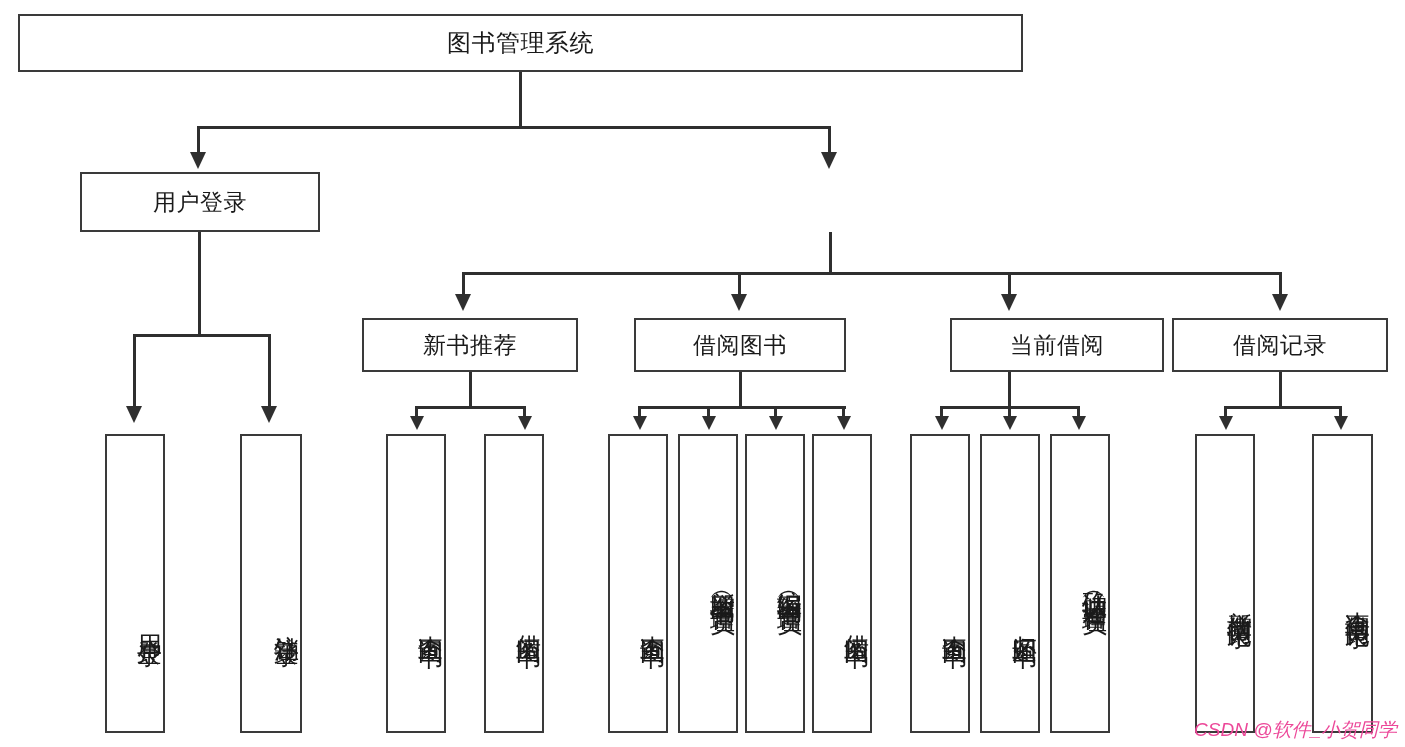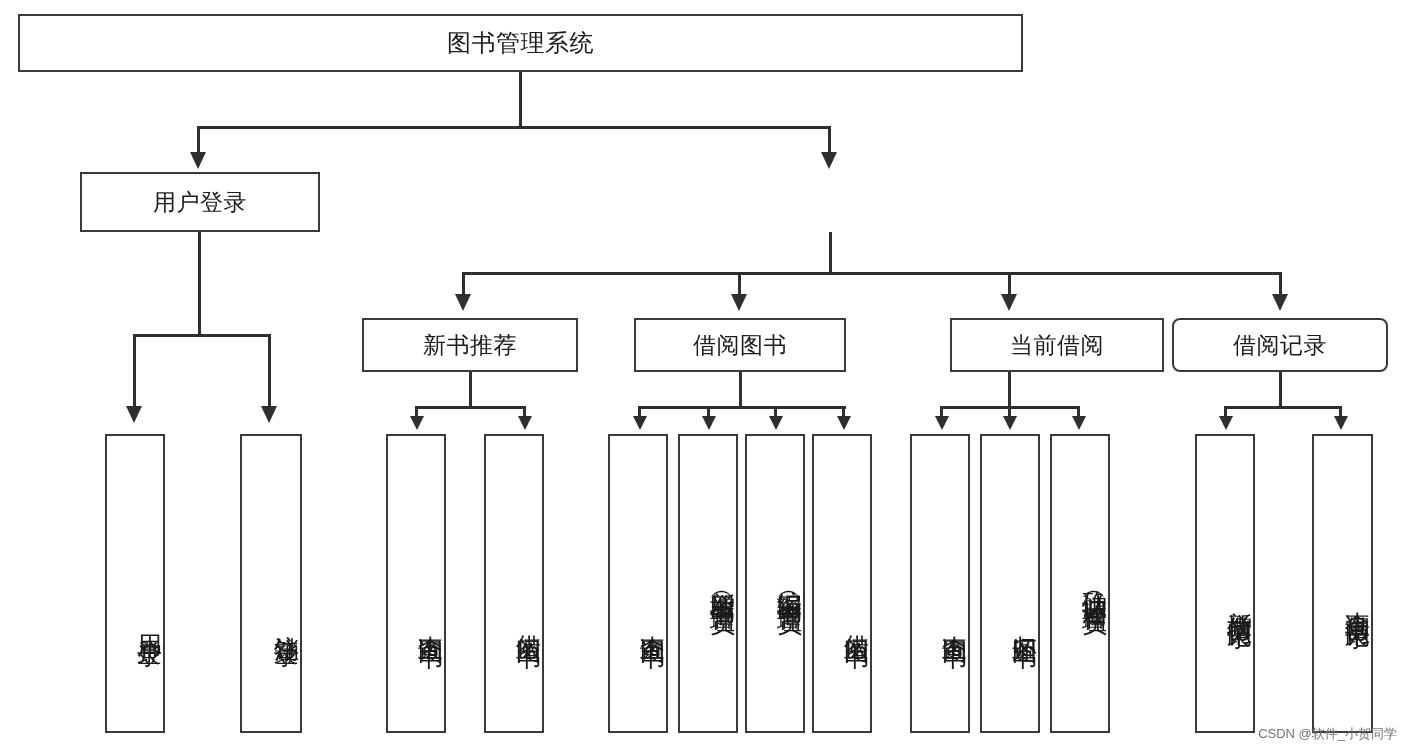--- a/index.html
+++ b/index.html
@@ -73,25 +73,26 @@
   .arrow.small {
     border-left-width: 7px;
     border-right-width: 7px;
     border-top-width: 14px;
   }
   
   #watermark {
     position: absolute;
     right: 8px;
     bottom: 4px;
-    font-size: 13px;
-    color: #737373;
+    font-size: 19px;
+    color: #ec4899;
     white-space: nowrap;
     user-select: none;
     font-family: "Liberation Sans", "DejaVu Sans", sans-serif;
+    font-style: italic;
   }
 </style>
 </head>
 <body>
 
 <div id="canvas">
 
   <div class="node h root" style="left:18px; top:14px; width:1005px; height:58px;">
     <span class="label">图书管理系统</span>
   </div>
@@ -135,21 +136,21 @@
 
   <div class="node h" style="left:362px; top:318px; width:216px; height:54px;">
     <span class="label">新书推荐</span>
   </div>
   <div class="node h" style="left:634px; top:318px; width:212px; height:54px;">
     <span class="label">借阅图书</span>
   </div>
   <div class="node h" style="left:902px; top:318px; width:214px; height:54px;margin-left:48px;">
     <span class="label">当前借阅</span>
   </div>
-  <div class="node h" style="left:1172px; top:318px; width:216px; height:54px;border-radius:8px;">
+  <div class="node h" style="left:1172px; top:318px; width:216px; height:54px;">
     <span class="label">借阅记录</span>
   </div>
 
   <div class="edge vline" style="left:469px; top:372px; width:3px; height:36px;"></div>
   <div class="edge hline" style="left:415px; top:406px; width:111px; height:3px;"></div>
   <div class="edge vline" style="left:415px; top:406px; width:3px; height:12px;"></div>
   <div class="arrow small" style="left:410px; top:416px;"></div>
   <div class="edge vline" style="left:523px; top:406px; width:3px; height:12px;"></div>
   <div class="arrow small" style="left:518px; top:416px;"></div>
 

